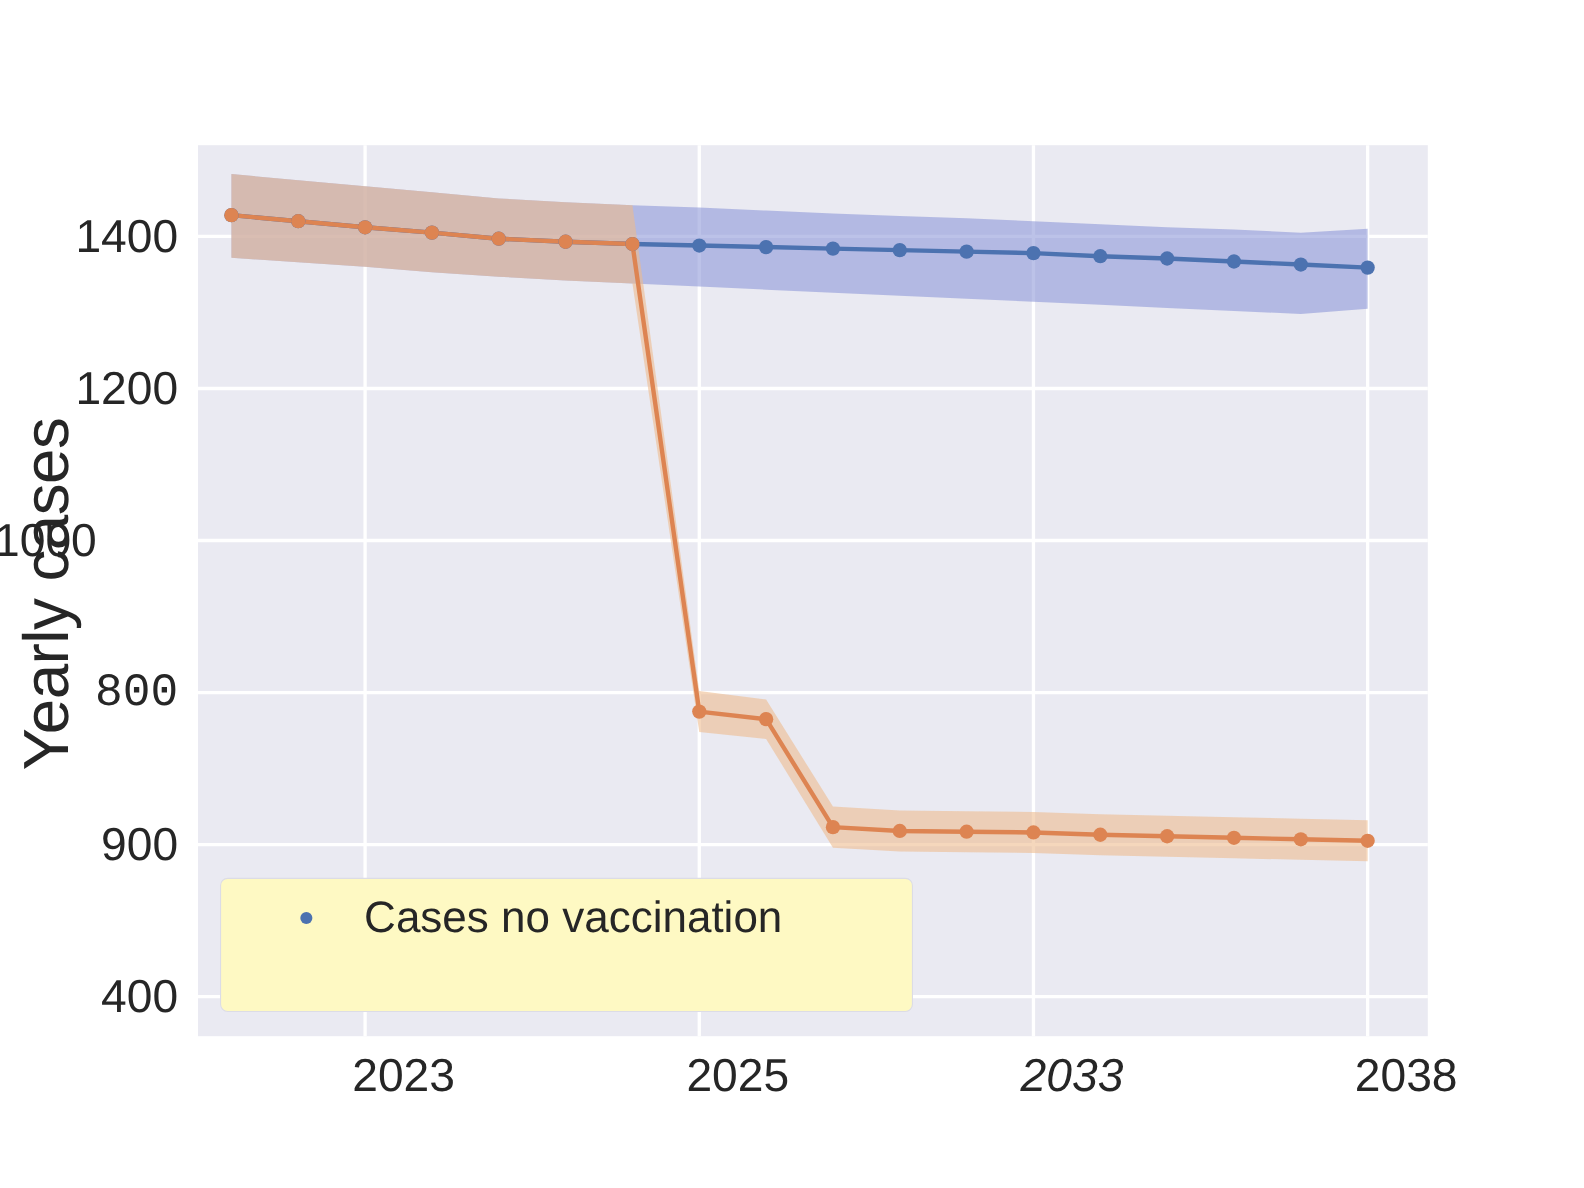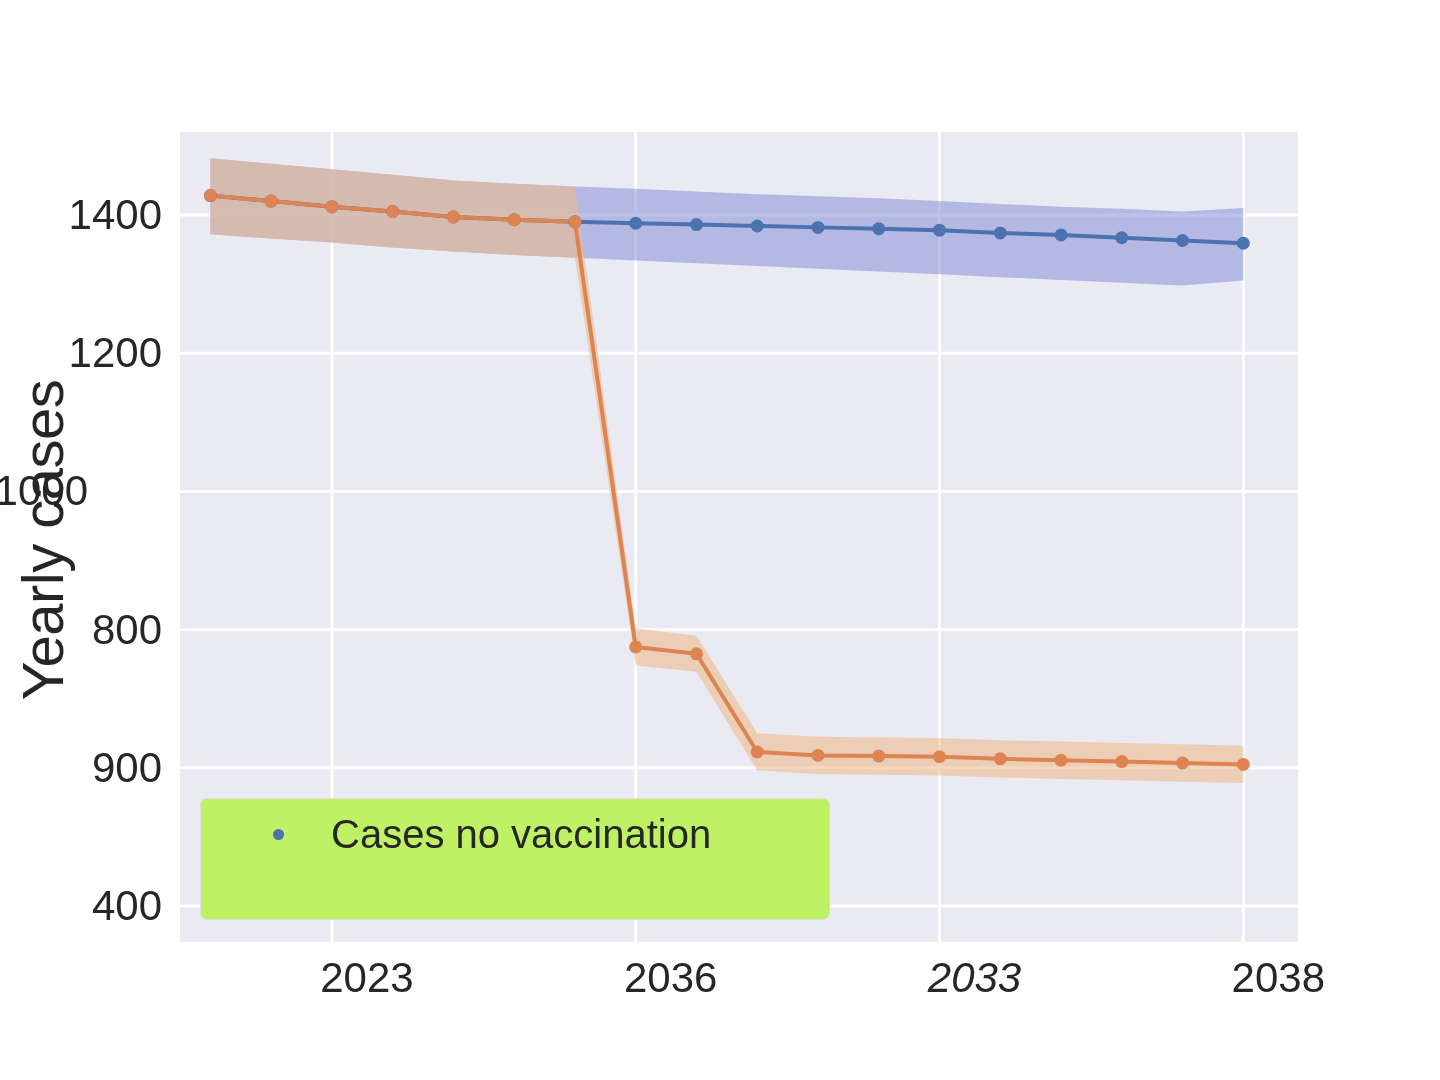--- a/index.html
+++ b/index.html
@@ -55,21 +55,21 @@
   .xtick {
     transform: translateX(-50%);
     margin-left: 35px;
   }
   .legend-box {
     position: absolute;
     left: 200px;
     top: 798px;
     width: 630px;
     height: 122px;
-    background: #bef264;
+    background: #fef9c3;
     border: 1px solid #dcdce6;
     border-radius: 7px;
     box-sizing: border-box;
     padding: 10px 0 0 0;
   }
   .legend-row {
     display: flex;
     align-items: center;
     height: 51px;
     padding-left: 24px;
@@ -165,27 +165,27 @@
         <circle cx="1243.315217391299" cy="764.3805460750854" r="6.5" fill="#dd8452"></circle>
       </g>
   </svg>
 
   <div class="ylabel">Yearly cases</div>
 
   <div id="ytick-layer">
       <div class="tick-label ytick" style="top: 214.935px; right: 1278px;">1400</div>
       <div class="tick-label ytick" style="top: 353.16px; right: 1278px;">1200</div>
       <div class="tick-label ytick" style="top: 491.386px; right: 1352px;">1000</div>
-      <div class="tick-label ytick" style="top: 629.611px; right: 1278px;">800</div>
+      <div class="tick-label ytick" style="top: 629.611px; right: 1278px; font-family: Liberation Mono, monospace;">800</div>
       <div class="tick-label ytick" style="top: 767.836px; right: 1278px;">900</div>
       <div class="tick-label ytick" style="top: 906.061px; right: 1278px;">400</div>
     </div>
   <div id="xtick-layer">
       <div class="tick-label xtick" style="left: 331.902px; top: 954px;">2023</div>
-      <div class="tick-label xtick" style="left: 635.707px; top: 954px;">2036</div>
+      <div class="tick-label xtick" style="left: 635.707px; top: 954px;">2025</div>
       <div class="tick-label xtick" style="left: 939.511px; top: 954px; font-style: italic;">2033</div>
       <div class="tick-label xtick" style="left: 1243.32px; top: 954px;">2038</div>
     </div>
 
   <div class="legend-box">
     <div class="legend-row">
       <span class="legend-marker-cell">
         <span class="legend-dot" style="background:#4c72b0"></span>
       </span>
       <span class="legend-text">Cases no vaccination</span>

